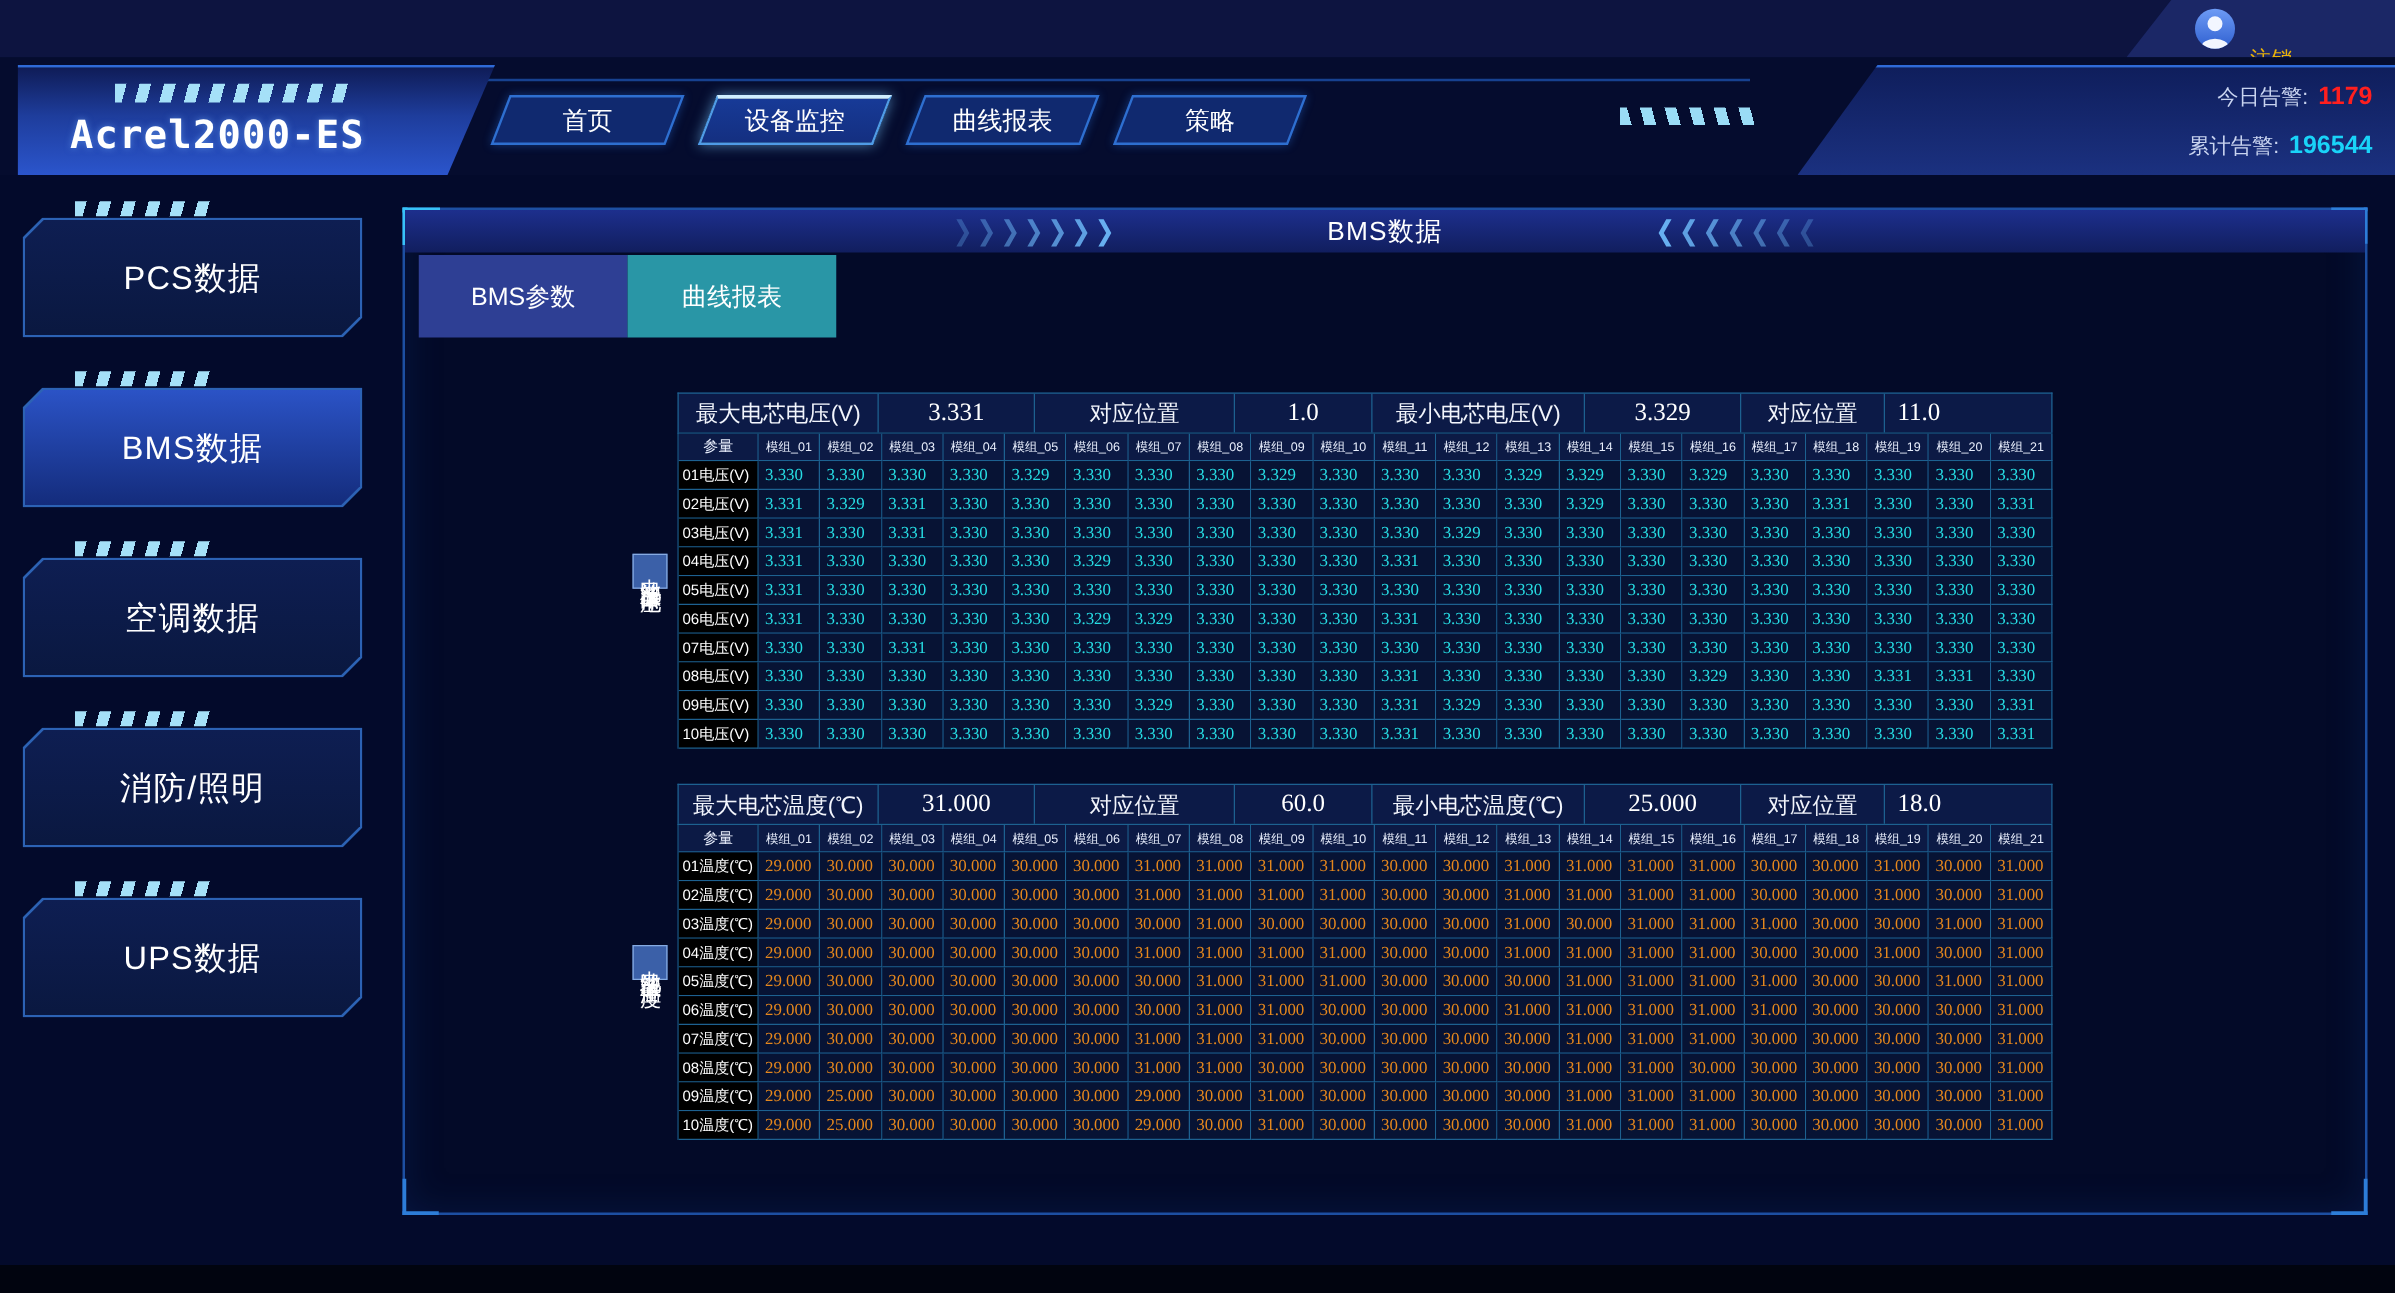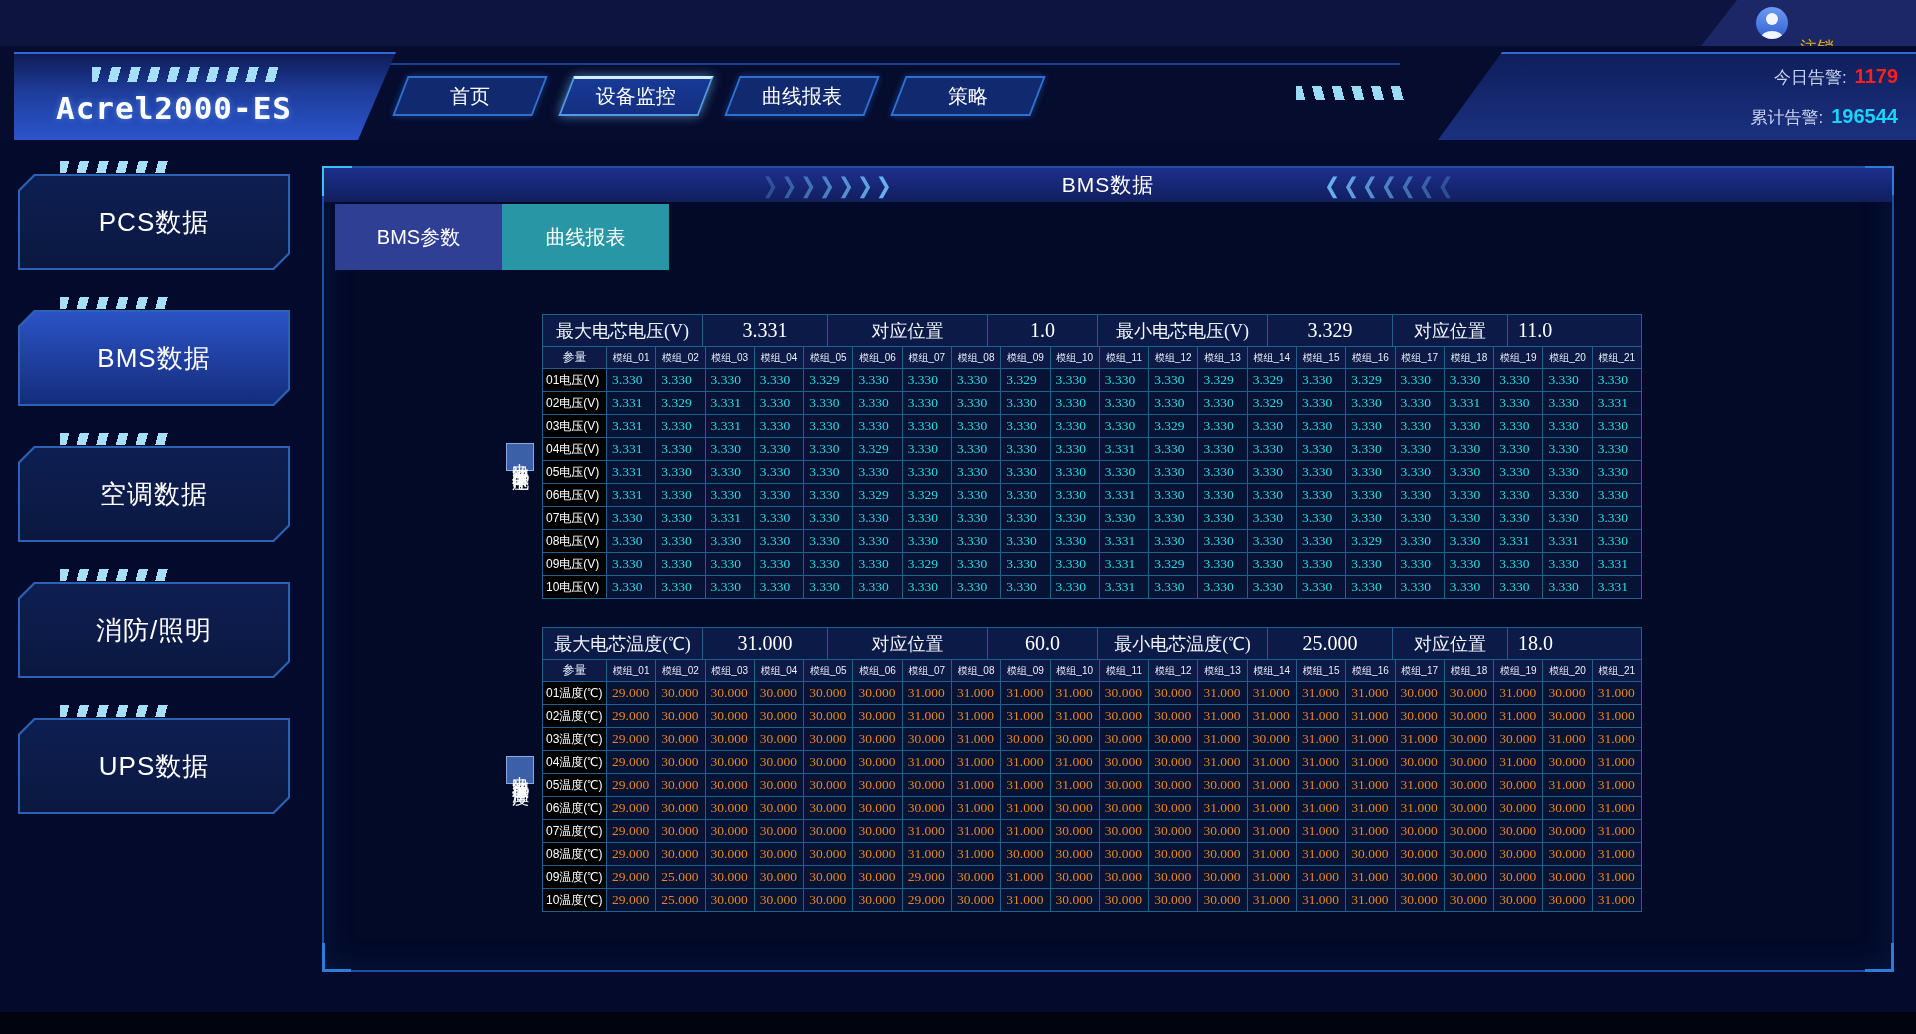--- a/index.html
+++ b/index.html
@@ -86,21 +86,21 @@
   .tsec{position:absolute;left:182px;display:flex;align-items:center;gap:8px;}
   #voltage-section{top:146px;}
   #temp-section{top:459px;}
   .vlabel{writing-mode:vertical-rl;text-orientation:upright;background:#3b60a8;
       border:1px solid #86abe2;color:#fff;font-size:17px;line-height:24px;
       padding:6px 1px;letter-spacing:2px;}
   .twrap{width:1100px;}
   .sumrow{display:flex;height:32px;border:1px solid #1d6190;border-bottom:none;
       background:#0c1a47;box-sizing:border-box;}
   .sumcell{border-right:1px solid #1d6190;box-sizing:border-box;display:flex;
-      align-items:center;justify-content:center;white-space:nowrap;overflow:hidden;font-family:Liberation Serif, serif;}
+      align-items:center;justify-content:center;white-space:nowrap;overflow:hidden;}
   .sumcell:last-child{border-right:none;justify-content:flex-start;padding-left:10px;}
   .sum-label{font-size:18px;color:#f2f5fc;}
   .sum-value{font-family:"Liberation Serif",serif;font-size:20px;color:#fff;}
   .tgrid{display:grid;grid-template-columns:64px repeat(21,1fr);
       grid-template-rows:22px repeat(10,23px);
       border-left:1px solid #1d6190;border-top:1px solid #1d6190;width:1100px;box-sizing:border-box;}
   .c{border-right:1px solid #1d6190;border-bottom:1px solid #1d6190;box-sizing:border-box;
       display:flex;align-items:center;overflow:hidden;white-space:nowrap;}
   .hc{background:#0c1a45;color:#e8eefc;font-size:10px;justify-content:center;}
   .hc.param{font-size:12px;}

